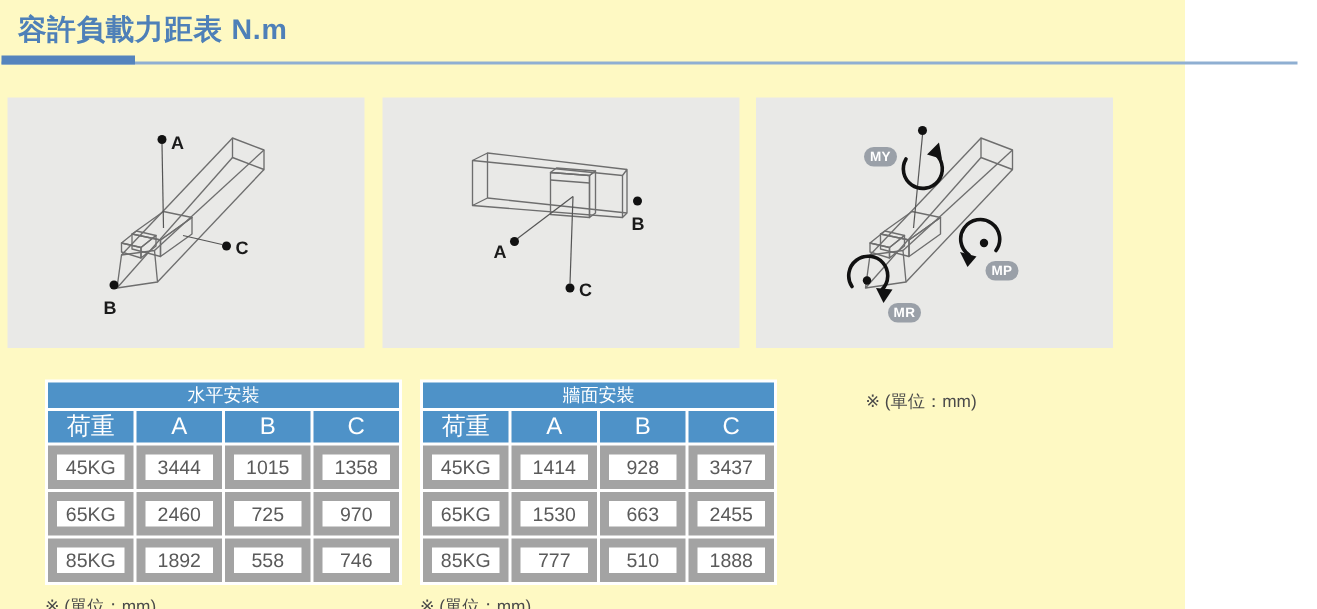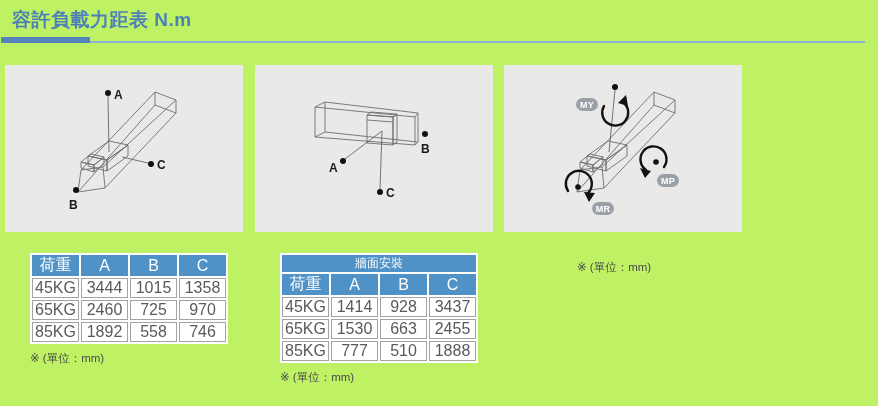--- a/index.html
+++ b/index.html
@@ -6,23 +6,23 @@
     margin: 0;
     padding: 0;
     background: #ffffff;
     width: 878px;
     height: 406px;
     font-family: "Liberation Sans", "DejaVu Sans", sans-serif;
     overflow: hidden;
   }
   .page {
     position: relative;
-    width: 878px;
+    width: 790px;
     height: 406px;
-    background: #bef264;
+    background: #fef9c3;
   }
   
   .page-title {
     position: absolute;
     left: 12px;
     top: 7px;
     margin: 0;
     font-size: 19px;
     font-weight: bold;
     letter-spacing: 0.5px;
@@ -100,24 +100,24 @@
     background: #4e92c8;
     color: #ffffff;
     font-size: 16px;
     font-weight: normal;
     text-align: center;
     width: 45px;
     height: 16px;
     padding: 0;
   }
   table.spec td {
-    border: 1px solid #a3a3a3;
+    border: 6px solid #a3a3a3;
     background: #ffffff;
     color: #5a5a5a;
-    font-size: 16px;
+    font-size: 13px;
     text-align: center;
     vertical-align: middle;
     width: 45px;
     height: 17px;
     padding: 0;
   }
   #tb3 table.spec th.col, #tb3 table.spec td { width: 42px; }
   .footnote {
     margin-top: 7px;
     font-size: 11.5px;
@@ -230,20 +230,23 @@
       <polygon class="arrowhead" points="85,137 80,127 91,128"></polygon>
       <rect class="badge-rect" x="88" y="137" width="22" height="13" rx="6.5"></rect>
       <text class="badge-label" x="99" y="146.5">MR</text>
     </svg>
   </div>
 
   <div class="table-block" id="tb1">
     <table class="spec">
       <thead>
         <tr>
+          <th class="cap" colspan="4">水平安裝</th>
+        </tr>
+        <tr>
           <th class="col">荷重</th>
           <th class="col">A</th>
           <th class="col">B</th>
           <th class="col">C</th>
         </tr>
       </thead>
       <tbody>
         <tr>
           <td>45KG</td>
           <td>3444</td>

